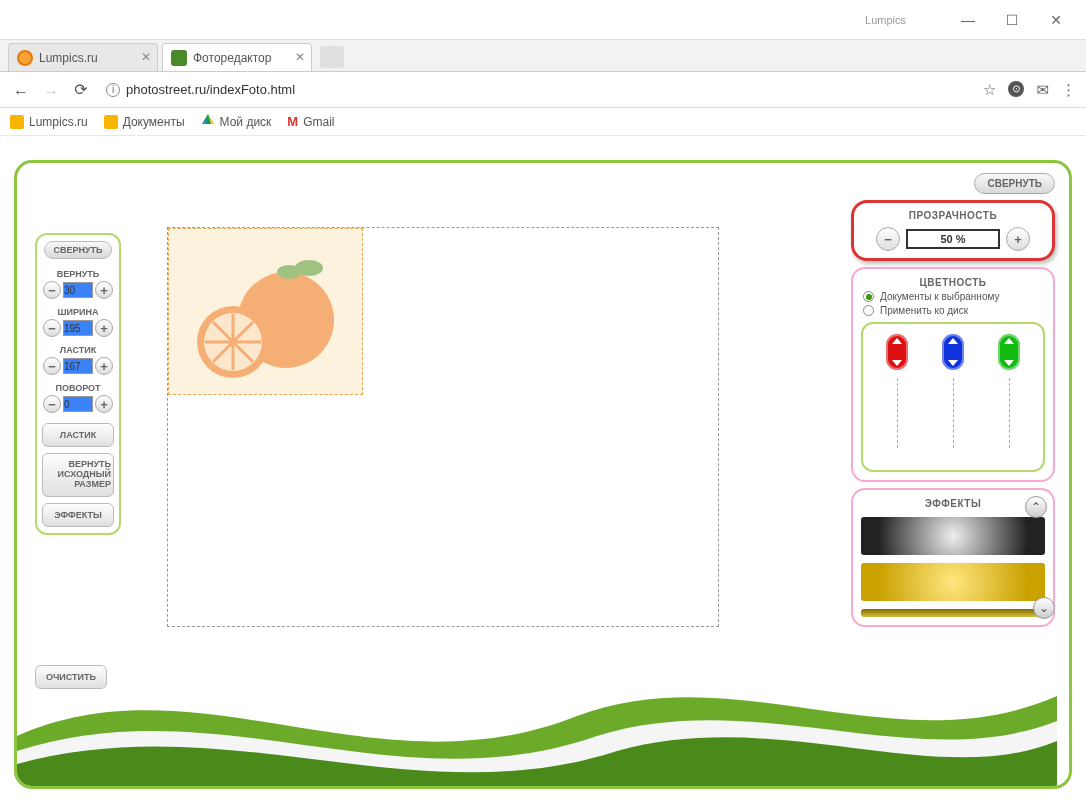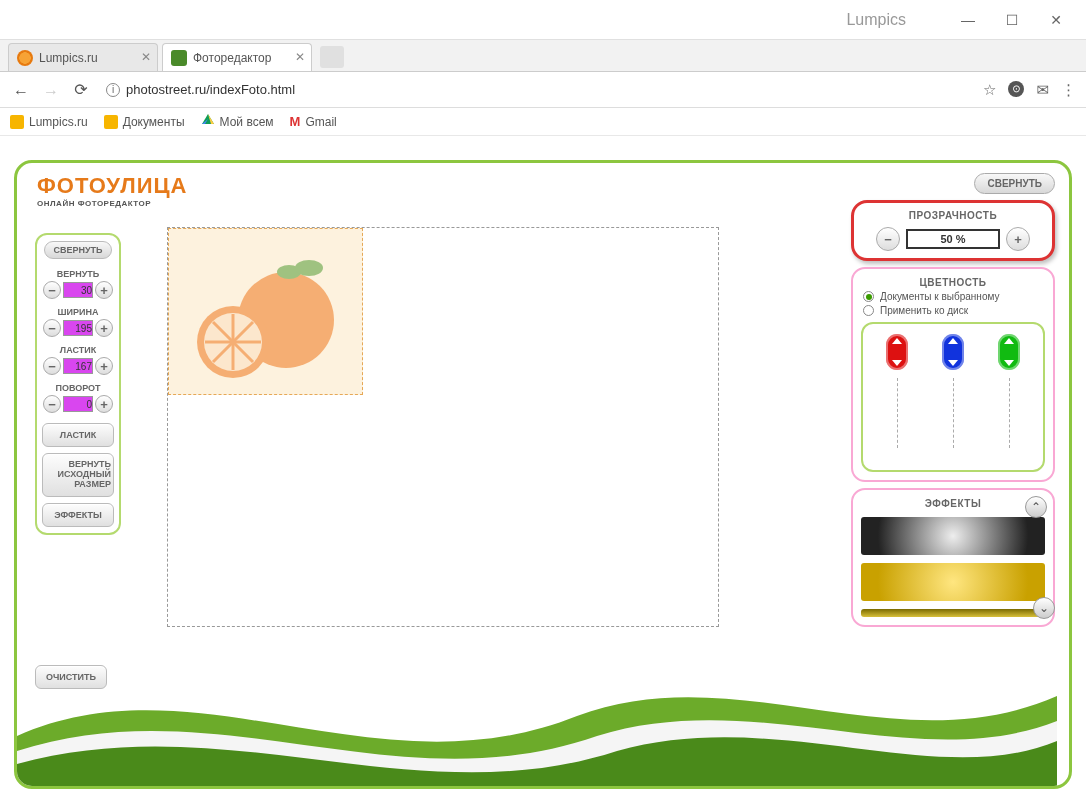--- a/index.html
+++ b/index.html
@@ -1,20 +1,20 @@
 <!DOCTYPE html>
 <html><head>
 <meta charset="utf-8">
 <style>
 * { box-sizing: border-box; margin: 0; padding: 0; }
 body { font-family: Arial, sans-serif; font-size: 11px; background: #fff; width: 1086px; height: 803px; overflow: hidden; position: relative; }
 
 
 .win-top { height: 40px; background: #fff; border-bottom: 1px solid #e0e0e0; display: flex; align-items: center; justify-content: flex-end; padding-right: 8px; color: #999; }
-.win-top .ttl { font-size: 16px; margin-right: 40px; }
+.win-top .ttl { font-size: 11px; margin-right: 40px; }
 .win-top .winbtn { width: 44px; height: 28px; display: inline-flex; align-items: center; justify-content: center; color: #666; font-size: 14px; }
 
 
 .tabstrip { height: 32px; background: #f2f2f2; display: flex; align-items: flex-end; padding-left: 8px; border-bottom: 1px solid #ccc; }
 .tab { position: relative; height: 28px; background: #fff; border: 1px solid #ccc; border-bottom: none; border-radius: 4px 4px 0 0; padding: 0 28px 0 8px; margin-right: 4px; display: flex; align-items: center; font-size: 12px; color: #555; min-width: 150px; }
 .tab.inactive { background: #e8e8e8; }
 .tab .favicon { width: 16px; height: 16px; margin-right: 6px; display: inline-flex; align-items: center; justify-content: center; }
 .tab .close { position: absolute; right: 6px; top: 6px; font-size: 12px; color: #888; }
 .newtab { width: 24px; height: 22px; background: #e0e0e0; border-radius: 3px; margin-left: 4px; margin-bottom: 3px; }
 
@@ -36,21 +36,21 @@
 .logo { position: absolute; left: 20px; top: 10px; }
 .logo .t1 { font-weight: 900; font-size: 22px; letter-spacing: 1px; color: #e67a1a; font-family: Arial Black, Arial; }
 .logo .t2 { font-size: 8px; font-weight: bold; color: #555; letter-spacing: 0.5px; }
 
 
 .panelL { position: absolute; left: 18px; top: 70px; width: 86px; border: 2px solid #b4da6e; border-radius: 12px; padding: 6px 4px; background: #fff; display: flex; flex-direction: column; align-items: center; z-index: 2; }
 .pill-btn { background: linear-gradient(#f8f8f8,#d8d8d8); border: 1px solid #bbb; border-radius: 12px; padding: 3px 8px; font-size: 9px; font-weight: bold; color: #666; text-align: center; margin-bottom: 6px; cursor: pointer; }
 .lbl { font-size: 9px; font-weight: bold; color: #666; text-align: center; margin-top: 4px; }
 .stepper { display: flex; align-items: center; gap: 2px; margin: 2px 0 4px; }
 .circlebtn { width: 18px; height: 18px; border-radius: 50%; background: linear-gradient(#fff,#ddd); border: 1px solid #aaa; display: inline-flex; align-items: center; justify-content: center; font-size: 13px; font-weight: bold; color: #666; cursor: pointer; line-height: 1; }
-.numfield { width: 30px; height: 16px; border: 1px solid #999; background: #d946ef; text-align: right; font-size: 10px; color: #333; }
+.numfield { width: 30px; height: 16px; border: 1px solid #999; background: #3b82f6; text-align: left; font-size: 10px; color: #333; }
 .btn3d { width: 72px; background: linear-gradient(#fdfdfd,#e0e0e0); border: 1px solid #bbb; border-radius: 6px; padding: 6px 2px; font-size: 9px; font-weight: bold; color: #666; text-align: center; margin-top: 6px; cursor: pointer; box-shadow: inset 0 1px 0 #fff; }
 .clearbtn { position: absolute; left: 18px; top: 496px; z-index: 2; }
 
 
 .canvas { position: absolute; left: 150px; top: 64px; width: 552px; height: 400px; border: 1px dashed #999; background: #fff; z-index: 1; }
 .sel { position: absolute; left: 0; top: 0; width: 195px; height: 167px; border: 1px dashed #e29a3a; background: #fdf0d9; opacity: 0.85; display:flex; align-items:center; justify-content:center; }
 
 
 .panelR { position: absolute; right: 14px; top: 10px; width: 204px; z-index: 2; display: flex; flex-direction: column; gap: 6px; }
 .collapse-btn { align-self: flex-end; background: linear-gradient(#f8f8f8,#d8d8d8); border: 1px solid #aaa; border-radius: 14px; padding: 4px 12px; font-size: 10px; font-weight: bold; color: #666; cursor: pointer; }
@@ -121,39 +121,35 @@
   <div class="bm">
       <span class="sq" style="background:#f7b500"></span>
       <span>Документы</span>
     </div>
   <div class="bm">
       <span><svg width="14" height="14">
           <polygon points="7,1 13,11 1,11" fill="#0f9d58"></polygon>
           <polygon points="7,1 13,11 10,11" fill="#ffcd40"></polygon>
           <polygon points="1,11 4,11 7,6" fill="#4285f4"></polygon>
         </svg></span>
-      <span>Мой всем</span>
+      <span>Мой диск</span>
     </div>
   <div class="bm">
       <span style="color:#d33;font-weight:bold;font-size:13px;">M</span>
       <span>Gmail</span>
     </div>
 </div>
 
 <div class="app">
   <svg class="waves" viewBox="0 0 1040 140" preserveAspectRatio="none">
     <path d="M0,90 C180,10 360,150 560,70 C720,10 880,120 1040,50 L1040,140 L0,140 Z" fill="#6cab2a"></path>
     <path d="M0,105 C200,40 380,160 580,90 C740,40 900,130 1040,75 L1040,140 L0,140 Z" fill="#f5f5f5"></path>
     <path d="M0,118 C210,60 400,170 600,105 C760,60 920,145 1040,95 L1040,140 L0,140 Z" fill="#4a8a1a"></path>
   </svg>
 
-  <div class="logo">
-    <div class="t1">ФОТОУЛИЦА</div>
-    <div class="t2">ОНЛАЙН ФОТОРЕДАКТОР</div>
-  </div>
 
   <div class="panelL">
     <div class="pill-btn">СВЕРНУТЬ</div>
 
     <div class="lbl">ВЕРНУТЬ</div>
     <div class="stepper">
       <span class="circlebtn">−</span>
       <input class="numfield" value="30" style="">
       <span class="circlebtn">+</span>
     </div>

